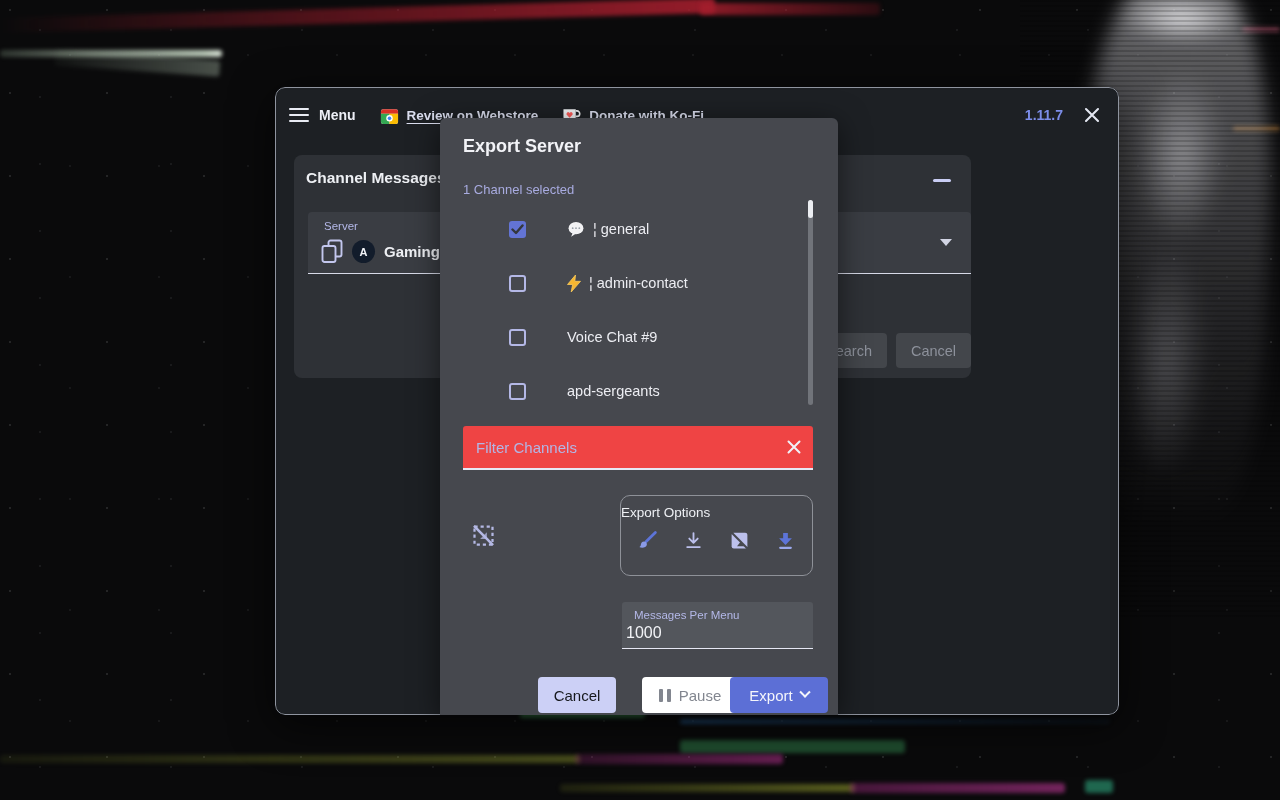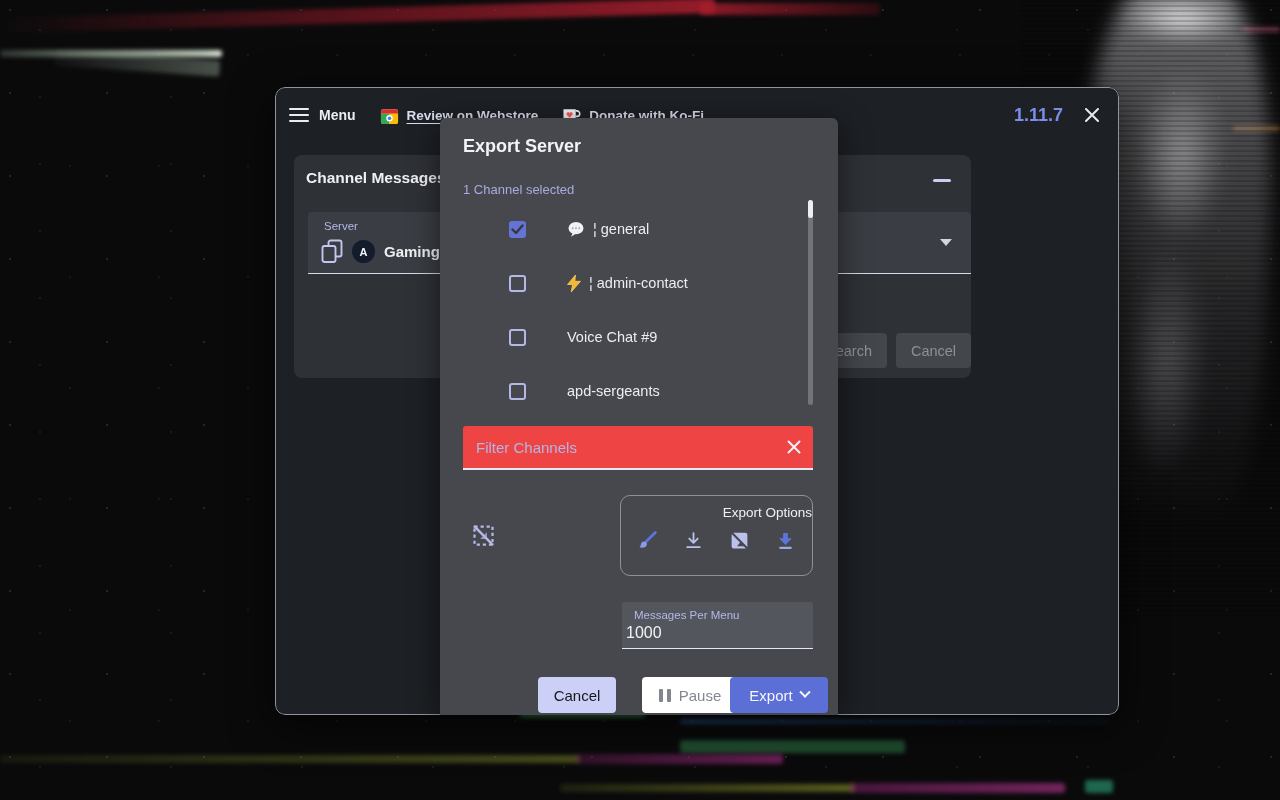--- a/index.html
+++ b/index.html
@@ -36,21 +36,21 @@
   
   .titlebar { position:absolute; left:0; top:0; width:100%; height:56px; display:flex;
     align-items:center; padding:0 18px 0 14px; gap:10px; z-index:2; }
   .hamburger { width:20px; display:flex; flex-direction:column; gap:3.5px; cursor:pointer; }
   .hamburger div { height:2.3px; background:#e9ebf3; border-radius:1px; }
   .menu-label { color:#eceef6; font-size:14px; font-weight:bold; margin-right:14px; }
   .tb-link { display:flex; align-items:center; gap:8px; margin-right:14px; cursor:pointer; }
   .tb-link span { color:#dcdff0; font-size:13.5px; font-weight:bold; text-decoration:underline;
     text-underline-offset:3px; text-decoration-thickness:1px; }
   .tb-spacer { flex:1; }
-  .version { color:#7c8de9; font-size:18px; font-weight:bold; margin-right:10px; }
+  .version { color:#7c8de9; font-size:14px; font-weight:bold; margin-right:10px; }
   .close-x { width:18px; height:18px; cursor:pointer; }
 
   
   .panel { position:absolute; left:19px; top:68px; width:677px; height:223px;
     background:#2e3136; border-radius:8px; z-index:1; }
   .panel-title { position:absolute; left:12px; top:14px; color:#eef0f4; font-size:15.5px; font-weight:bold; }
   .collapse-dash { position:absolute; right:20px; top:24px; width:18px; height:2.6px;
     background:#c9cdf4; border-radius:2px; cursor:pointer; }
   .server-box { position:absolute; left:14px; top:57px; right:0; height:62px;
     background:#3a3d43; border-radius:4px 4px 0 0; border-bottom:1px solid #d7dae8; cursor:pointer; }
@@ -92,21 +92,21 @@
     background:#ef4444; border-radius:3px 3px 0 0; border-bottom:2px solid #e6e8f4; }
   .filter-box input { position:absolute; left:13px; top:0; width:300px; height:42px;
     background:transparent; border:none; outline:none; color:#eef0f6; font-size:15px; font-family:inherit; }
   .filter-box input::placeholder { color:#b2b6e6; opacity:1; }
   .filter-clear { position:absolute; right:11px; top:13px; width:16px; height:16px; cursor:pointer; }
 
   .deselect-wrap { position:absolute; left:30px; top:404px; width:27px; height:27px; cursor:pointer; }
 
   .options-box { position:absolute; left:180px; top:377px; width:193px; height:81px;
     border:1px solid #8e9198; border-radius:10px; }
-  .options-title { text-align:right; margin-top:9px; color:#eef0f4; font-size:13.5px; }
+  .options-title { text-align:left; margin-top:9px; color:#eef0f4; font-size:13.5px; }
   .options-icons { display:flex; justify-content:space-between; padding:10px 16px 0 16px; }
   .opt-icon { width:21px; height:21px; cursor:pointer; }
 
   .mpp-box { position:absolute; left:182px; top:484px; width:191px; height:47px;
     background:#53565c; border-radius:3px 3px 0 0; border-bottom:1px solid #e6e8f4; }
   .mpp-label { position:absolute; left:12px; top:7px; color:#b4b8e8; font-size:11.5px; }
   .mpp-box input { position:absolute; left:4px; top:22px; width:160px; background:transparent;
     border:none; outline:none; color:#f2f3f7; font-size:16px; font-family:inherit; }
 
   .footer-btn { position:absolute; top:559px; height:36px; border:none; border-radius:4px;

